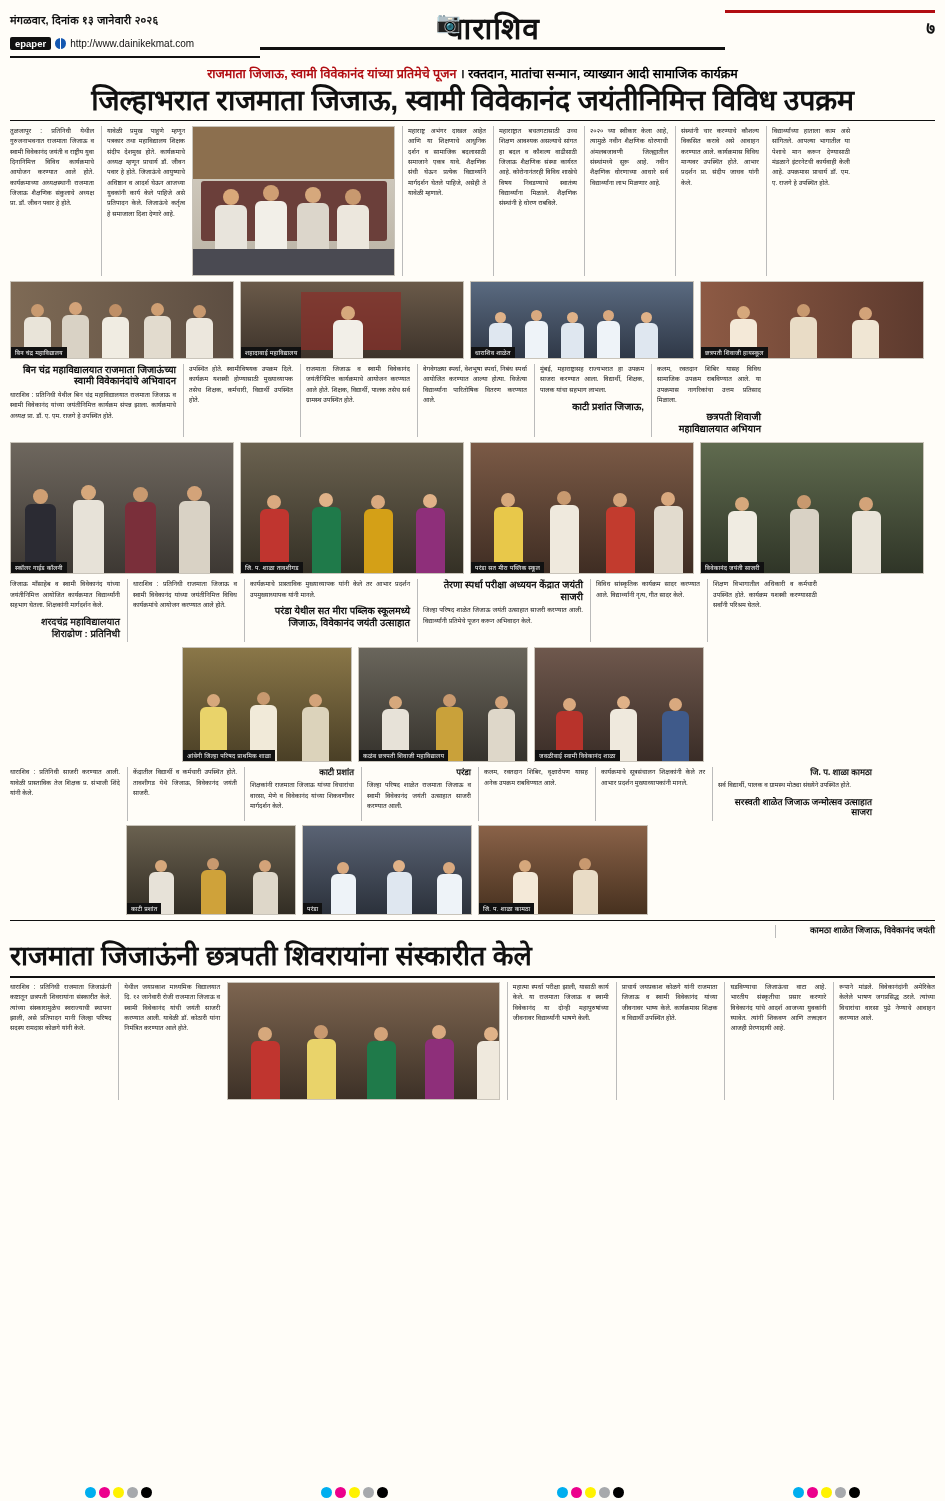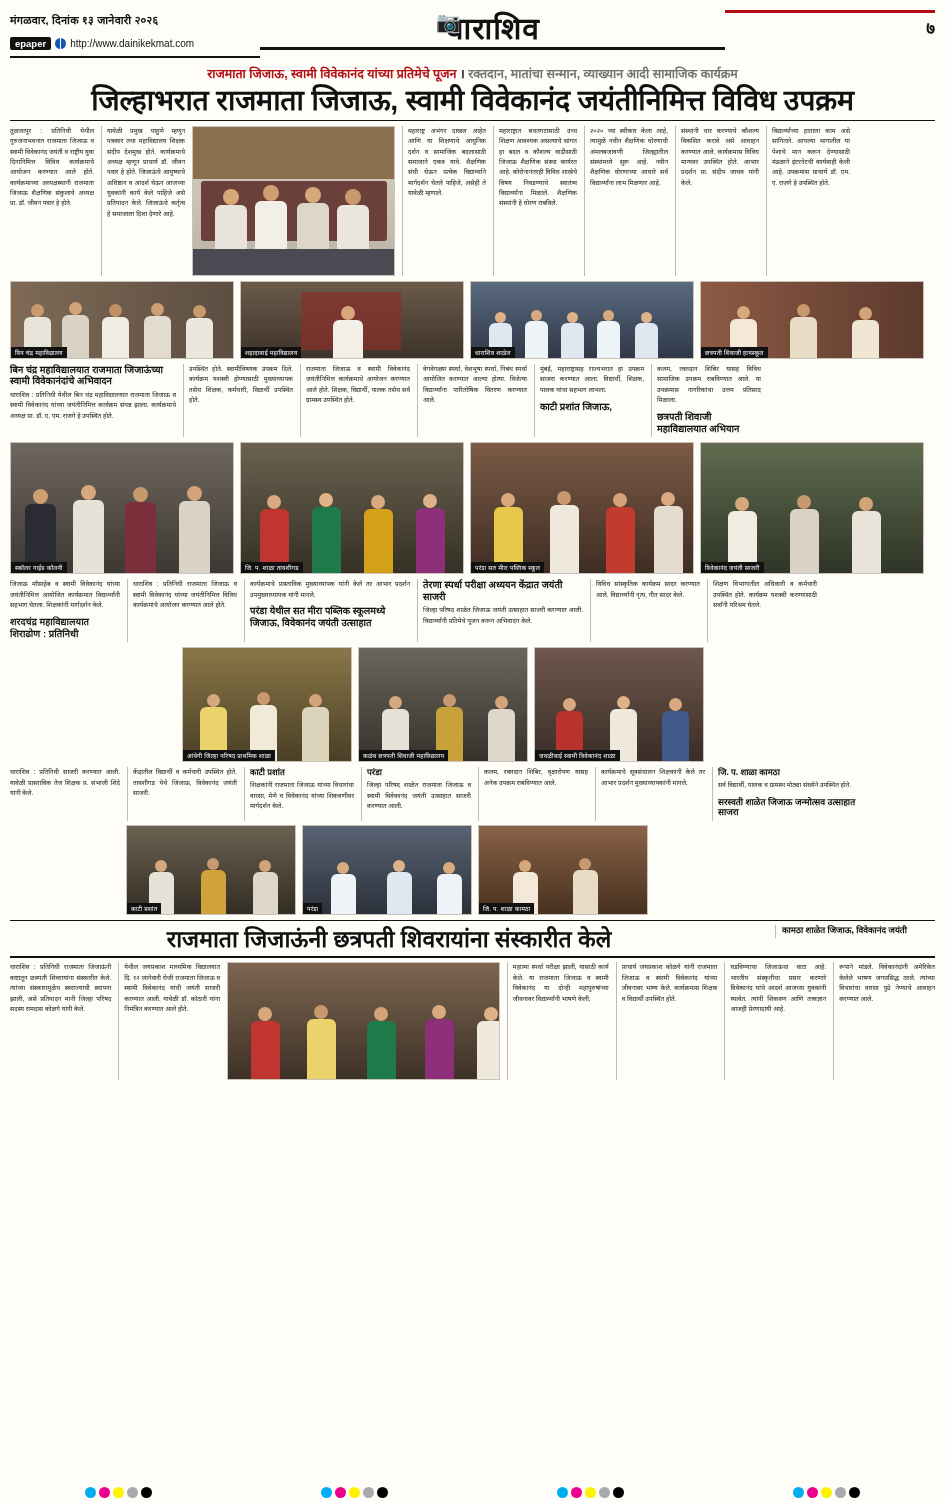--- a/index.html
+++ b/index.html
@@ -29,40 +29,40 @@
   .mh-right { width:210px; text-align:right; position:relative; }
   .mh-tag { font-size:8.5px; color:#b10d12; font-weight:bold; letter-spacing:.3px; }
   .mh-brand { font-size:27px; font-weight:bold; color:#b10d12; line-height:.95; letter-spacing:-.5px;}
   .mh-pageno { position:absolute; right:0; top:8px; font-size:17px; font-weight:bold; }
   .mh-rule-red { height:3px; background:#b10d12; margin-top:2px; }
   .cam-icon { position:absolute; left:38%; top:2px; font-size:20px; }
 
   
   .kicker { text-align:center; color:#b10d12; font-size:12.5px; font-weight:bold; margin-top:5px; }
   .kicker .sep { color:#111; }
-  .kicker .blk { color:#737373; }
+  .kicker .blk { color:#000000; }
   .headline { text-align:center; font-size:28.5px; font-weight:bold; line-height:1.15; margin-top:2px; letter-spacing:-.2px;}
   .hl-rule { border-bottom:1.5px solid #111; margin:3px 0 5px 0; }
 
   
   .cols { display:flex; gap:7px; }
   .col { font-size:6.4px; line-height:1.62; text-align:justify; color:#1a1a1a; }
-  .subhead { font-size:9.6px; font-weight:bold; line-height:1.2; margin:0 0 3px 0; text-align:left;}
+  .subhead { font-size:9.6px; font-weight:bold; line-height:1.2; margin:0 0 3px 0; text-align:right;}
   .vrule { border-left:1px solid #bbb; }
 
   
   .photo { position:relative; overflow:hidden; border:1px solid #c9c4ba; }
   .cap { position:absolute; left:0; bottom:0; background:#111; color:#fff; font-size:6.1px; padding:1px 4px; letter-spacing:.2px;}
   .ph-row { display:flex; gap:6px; margin:5px 0 5px 0; }
   .head { position:absolute; border-radius:50%; }
   .body { position:absolute; border-radius:6px 6px 0 0; }
 
   
   .b-kicker { color:#b10d12; font-size:12px; font-weight:bold; text-align:center; margin-top:4px;}
-  .b-headline { text-align:center; font-size:23px; font-weight:bold; line-height:1.15; margin-top:1px;}
+  .b-headline { text-align:left; font-size:27px; font-weight:bold; line-height:1.15; margin-top:16px;}
   .rule-thin { border-bottom:1px solid #111; margin:4px 0; }
   .rule-thick { border-bottom:2.5px solid #111; margin:4px 0; }
 
   
   .colorbars { position:absolute; left:0; right:0; bottom:3px; display:flex; justify-content:space-around; }
   .cb-group { display:flex; gap:3px; }
   .cb { width:11px; height:11px; border-radius:50%; }
 </style>
 </head>
 <body>

